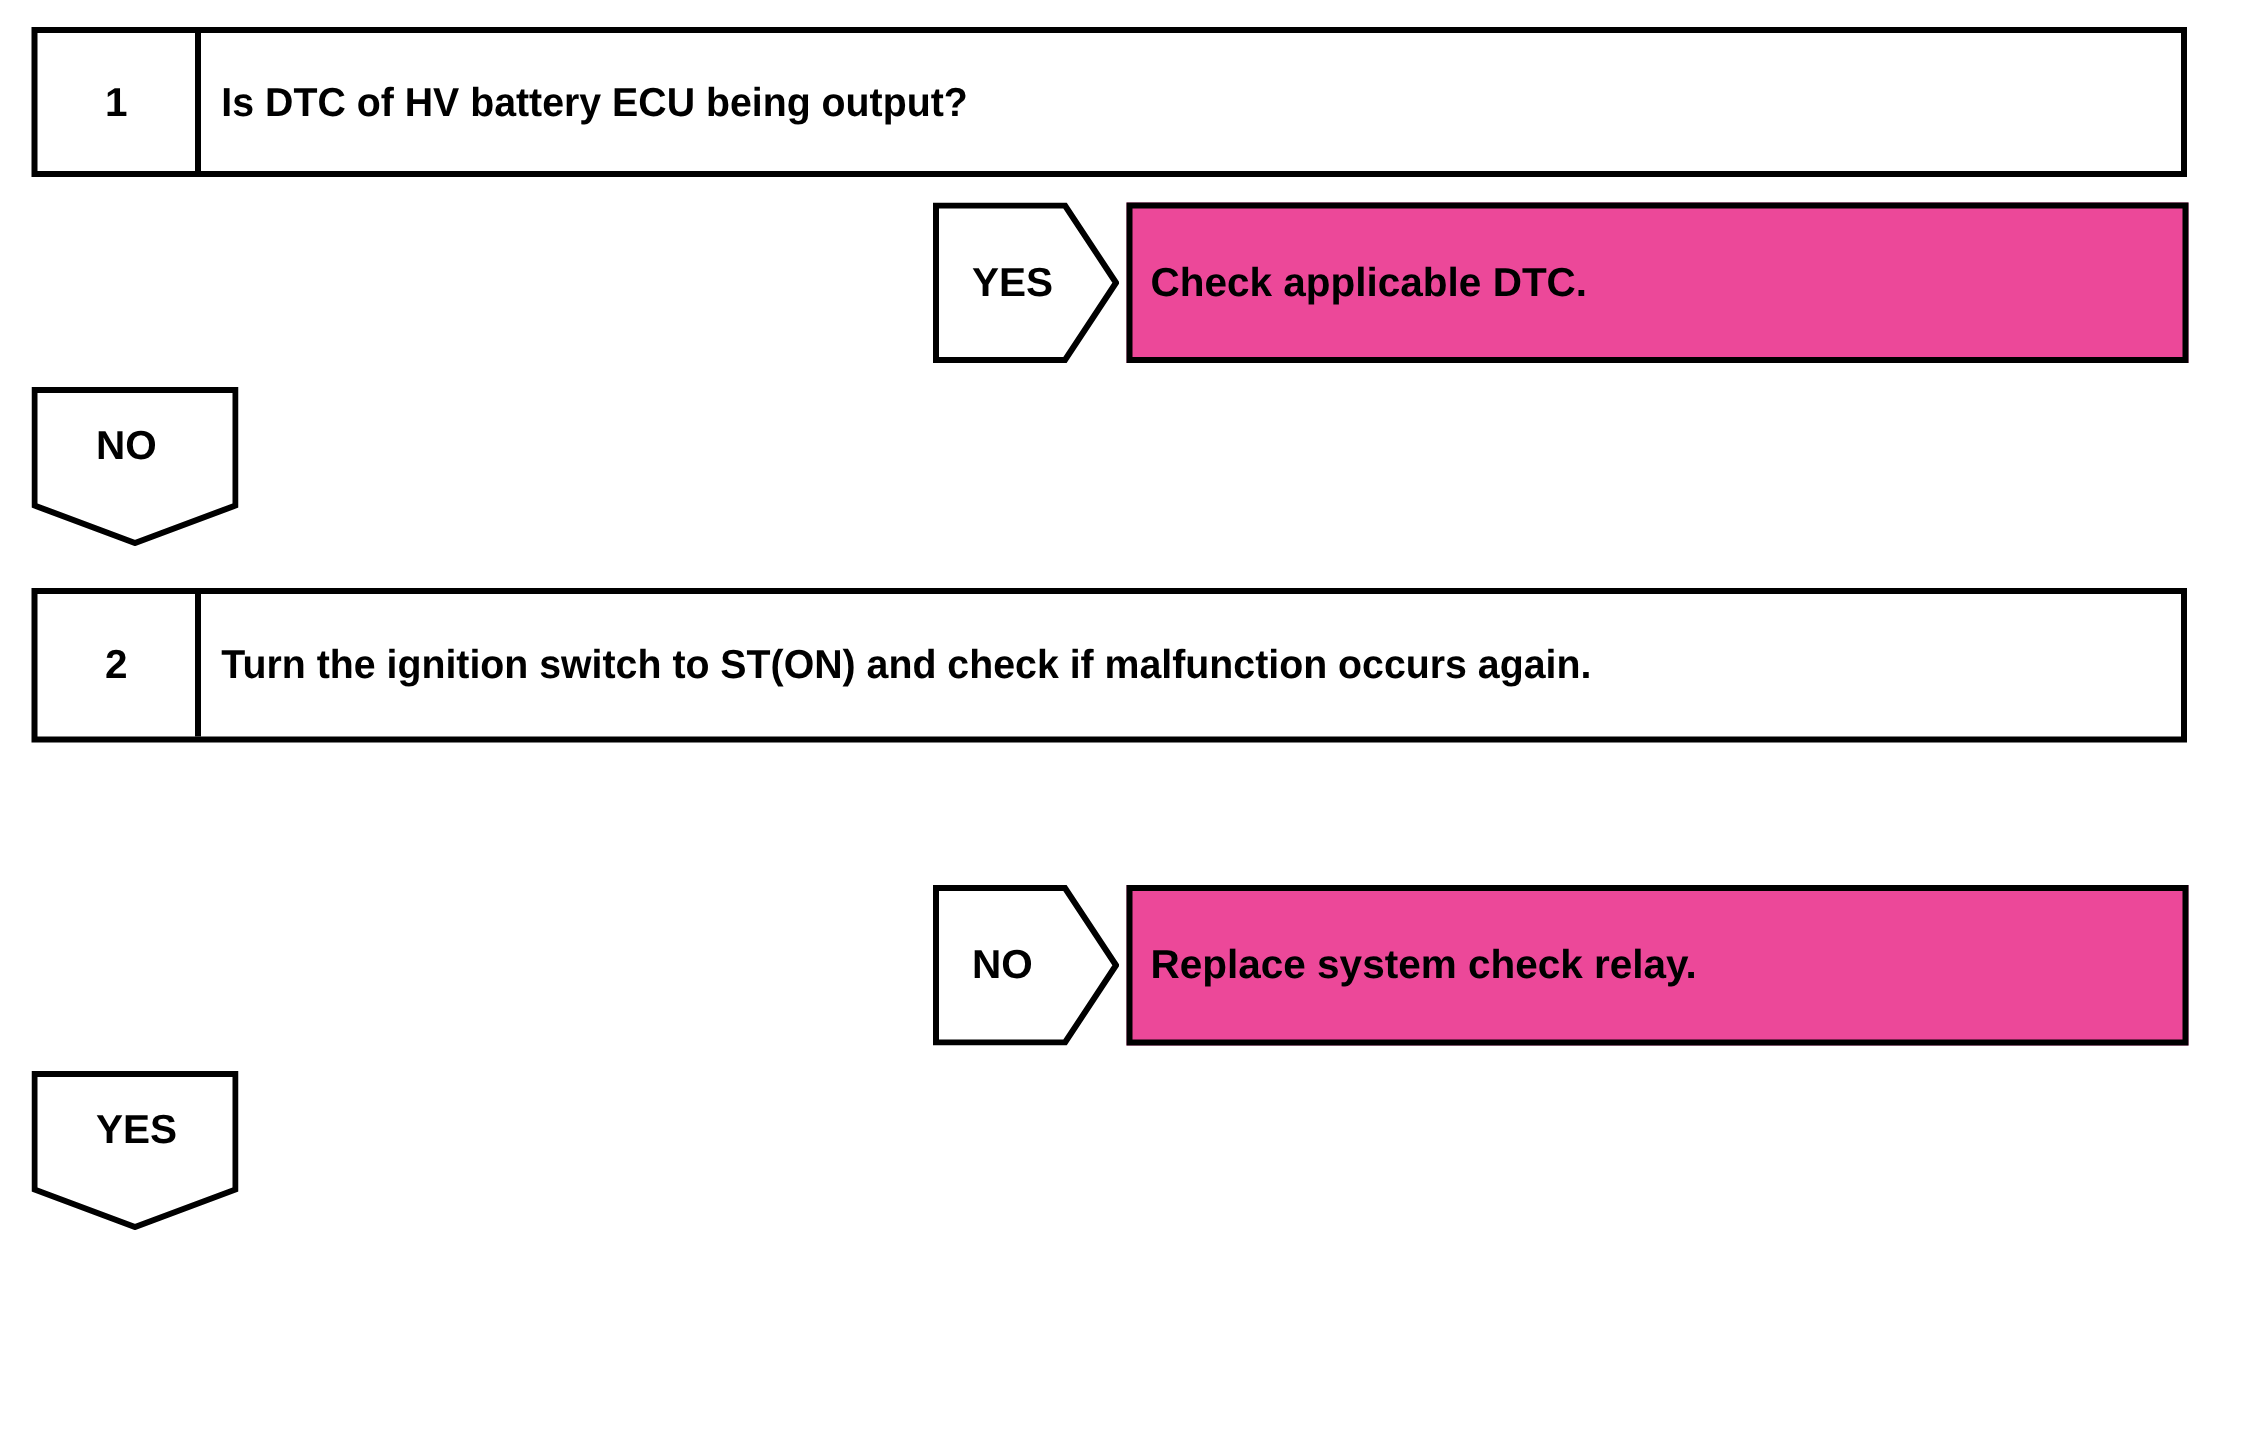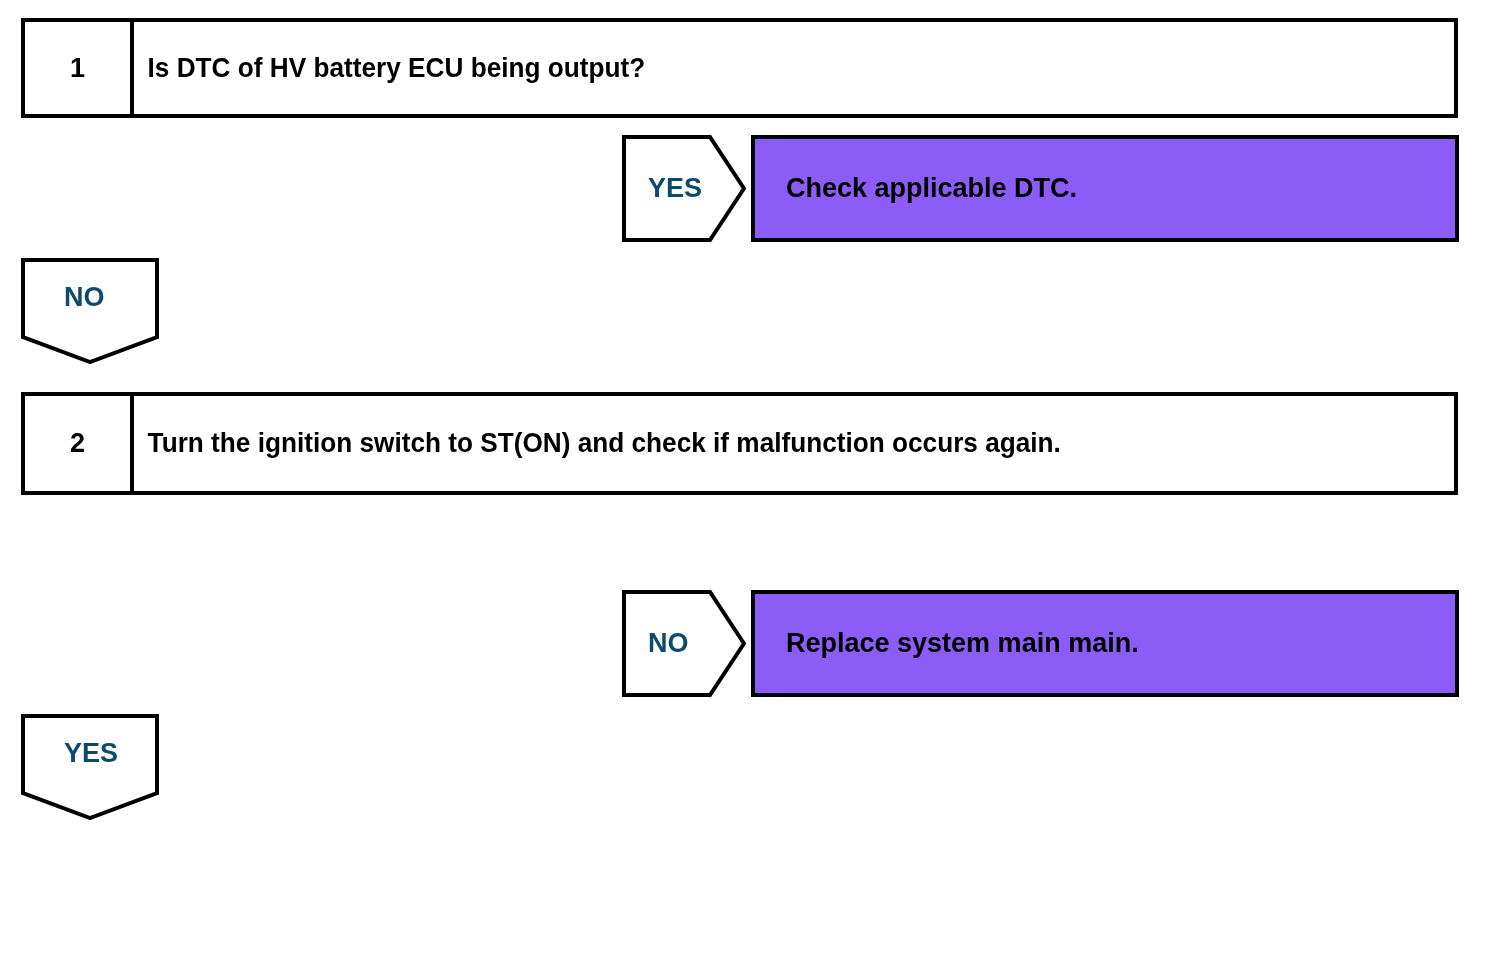--- a/index.html
+++ b/index.html
@@ -49,24 +49,24 @@
     white-space: nowrap;
     transform: scaleX(0.97);
     transform-origin: left center;
   }
 
   
   .result-box {
     position: absolute;
     box-sizing: border-box;
     border: 4px solid #000000;
-    background: #8b5cf6;
+    background: #ec4899;
     display: flex;
     align-items: center;
-    padding-left: 31px;
+    padding-left: 12px;
     font-weight: bold;
     font-size: 27px;
     color: #000000;
     white-space: nowrap;
   }
 
   
   .arrow {
     position: absolute;
   }
@@ -77,21 +77,21 @@
   }
   .arrow .arrow-label {
     position: absolute;
     left: 0;
     top: 0;
     width: 100%;
     display: flex;
     align-items: center;
     font-weight: bold;
     font-size: 27px;
-    color: #0c4a6e;
+    color: #000000;
     pointer-events: none;
   }
   .arrow-right .arrow-label {
     height: 100%;
     justify-content: flex-start;
     padding-left: 26px;
   }
   .arrow-down .arrow-label {
     height: 79px;
     justify-content: flex-start;
@@ -132,21 +132,21 @@
   </div>
 
   <div class="arrow arrow-right" style="left:622px; top:590px; width:124px; height:107px;">
     <svg viewBox="0 0 124 107" preserveAspectRatio="none">
       <polygon points="2,2 88,2 122,53.5 88,105 2,105" fill="#ffffff" stroke="#000000" stroke-width="4" stroke-linejoin="miter"></polygon>
     </svg>
     <div class="arrow-label">NO</div>
   </div>
 
   <div class="result-box" style="left:751px; top:590px; width:708px; height:107px;">
-    <span>Replace system main main.</span>
+    <span>Replace system check relay.</span>
   </div>
 
   <div class="arrow arrow-down" style="left:21px; top:714px; width:138px; height:106px;">
     <svg viewBox="0 0 138 106" preserveAspectRatio="none">
       <polygon points="2,2 136,2 136,79 69,104 2,79" fill="#ffffff" stroke="#000000" stroke-width="4" stroke-linejoin="miter"></polygon>
     </svg>
     <div class="arrow-label">YES</div>
   </div>
 
 

